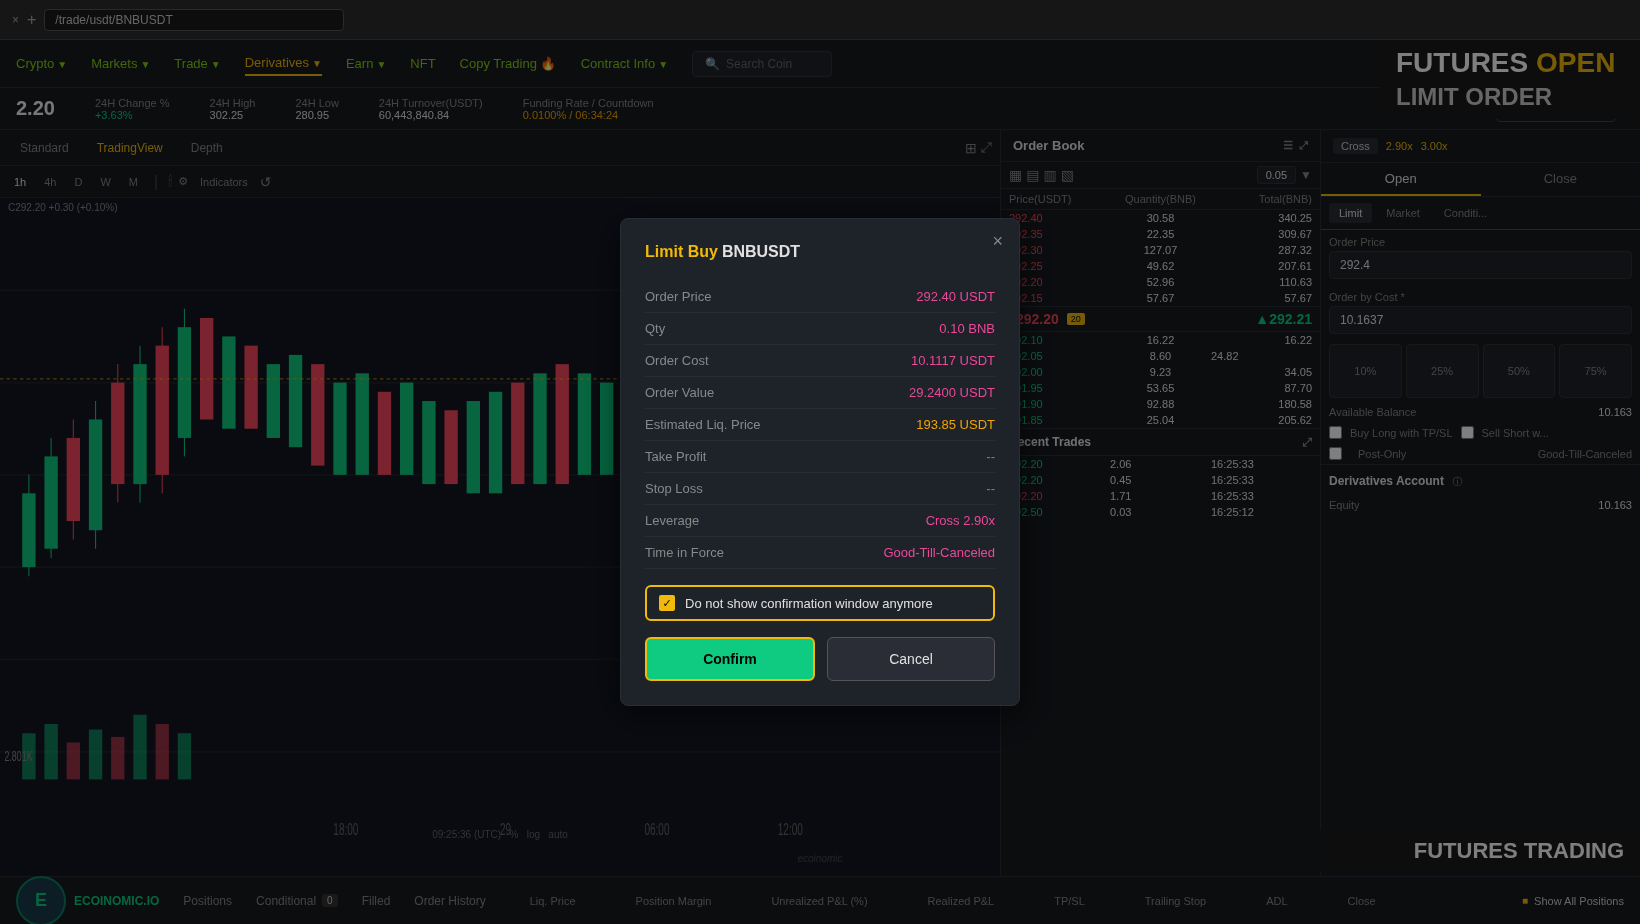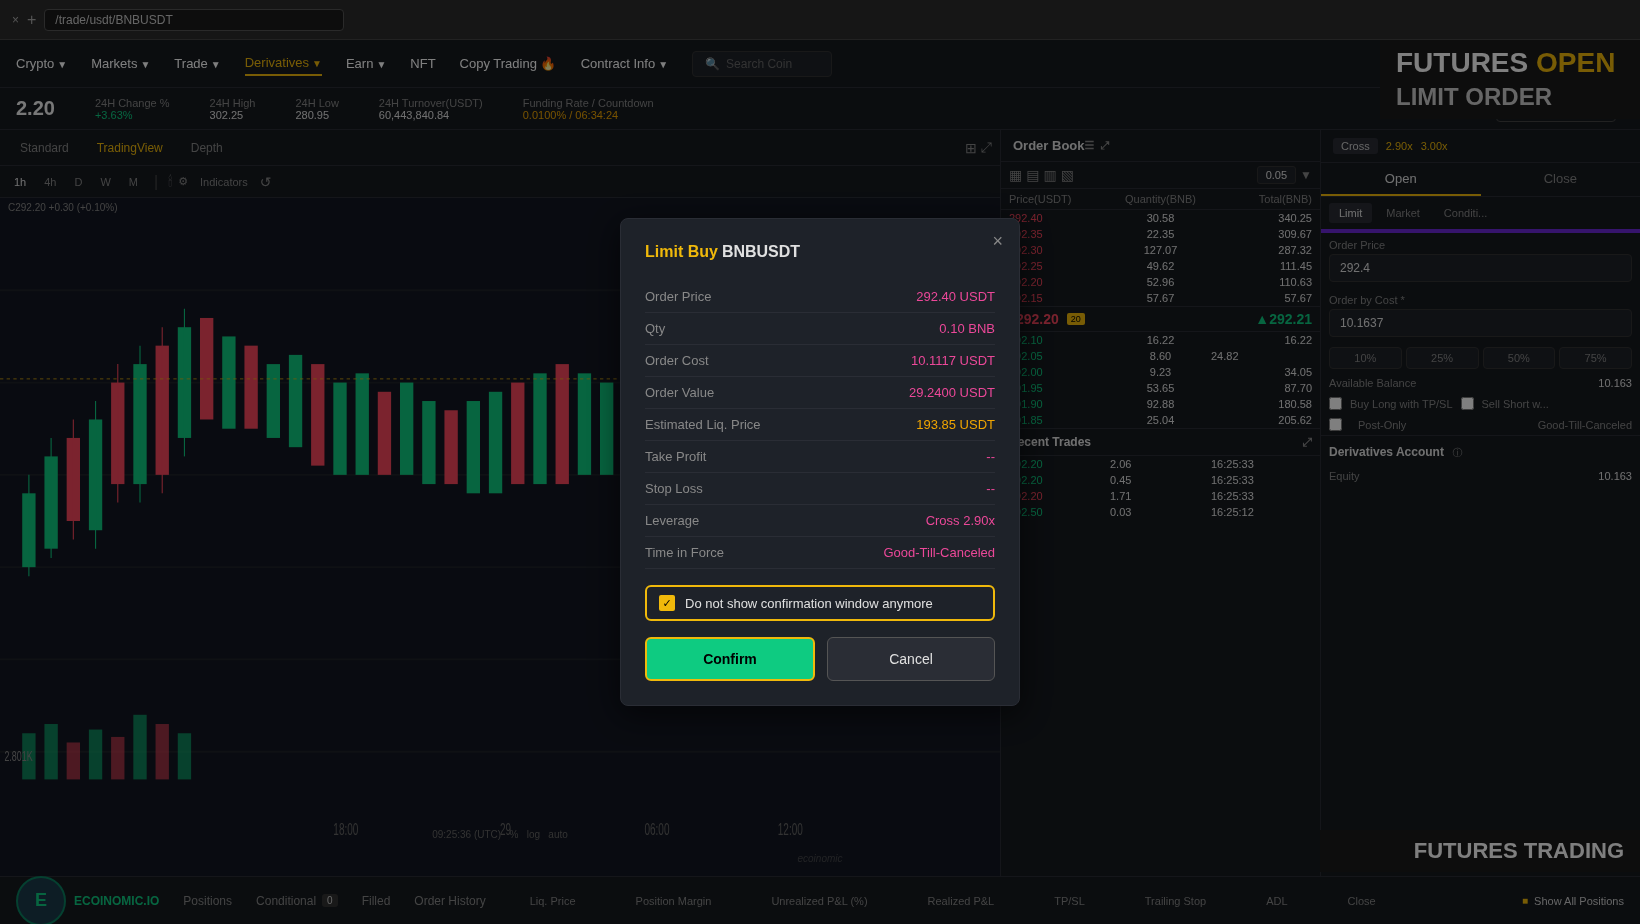--- a/index.html
+++ b/index.html
@@ -40,21 +40,21 @@
       background: #161a1f;
       height: 48px;
       display: flex;
       align-items: center;
       padding: 0 16px;
       gap: 24px;
       border-bottom: 1px solid #2a2d35;
       position: relative;
     }
     .nav-item {
-      color: #ffffff;
+      color: #84cc16;
       font-size: 13px;
       cursor: pointer;
       padding: 4px 0;
       white-space: nowrap;
     }
     .nav-item.active {
       color: #f0b90b;
       border-bottom: 2px solid #f0b90b;
     }
     .nav-item .arrow { font-size: 10px; margin-left: 3px; }
@@ -144,20 +144,21 @@
       display: flex;
       flex-direction: column;
     }
     .panel-header {
       padding: 8px 12px;
       font-size: 13px;
       font-weight: bold;
       border-bottom: 1px solid #2a2d35;
       display: flex;
       align-items: center;
+      justify-content: space-between;
     }
     .ob-col-headers {
       display: grid;
       grid-template-columns: 1fr 1fr 1fr;
       padding: 4px 8px;
       font-size: 11px;
       color: #888;
       border-bottom: 1px solid #2a2d35;
     }
     .ob-row {
@@ -213,21 +214,21 @@
       padding: 8px;
       font-size: 13px;
       cursor: pointer;
       color: #888;
     }
     .oc-tab.active { color: #e0e0e0; border-bottom: 2px solid #f0b90b; }
     .order-type-tabs {
       display: flex;
       gap: 4px;
       padding: 6px 8px;
-      border-bottom: 4px solid #6d28d9;
+      border-bottom: 1px solid #6d28d9;
     }
     .ot-tab {
       padding: 4px 10px;
       font-size: 11px;
       color: #888;
       cursor: pointer;
       border-radius: 3px;
     }
     .ot-tab.active { background: #2a2d35; color: #e0e0e0; }
     .order-field {
@@ -244,21 +245,21 @@
       width: 100%;
     }
     .pct-row {
       display: flex;
       gap: 4px;
       padding: 4px 8px;
     }
     .pct-btn {
       flex: 1;
       text-align: center;
-      padding: 4px;
+      padding: 20px;
       font-size: 11px;
       color: #888;
       background: #1e2229;
       border: 1px solid #333;
       border-radius: 4px;
       cursor: pointer;
     }
     .avail-row {
       padding: 4px 8px;
       display: flex;
@@ -736,21 +737,21 @@
           <span style="text-align:right;">309.67</span>
         </div>
         <div class="ob-row">
           <span class="ask">292.30</span>
           <span style="text-align:center;">127.07</span>
           <span style="text-align:right;">287.32</span>
         </div>
         <div class="ob-row">
           <span class="ask">292.25</span>
           <span style="text-align:center;">49.62</span>
-          <span style="text-align:right;">111.45</span>
+          <span style="text-align:right;">207.61</span>
         </div>
         <div class="ob-row">
           <span class="ask">292.20</span>
           <span style="text-align:center;">52.96</span>
           <span style="text-align:right;">110.63</span>
         </div>
         <div class="ob-row">
           <span class="ask">292.15</span>
           <span style="text-align:center;">57.67</span>
           <span style="text-align:right;">57.67</span>

